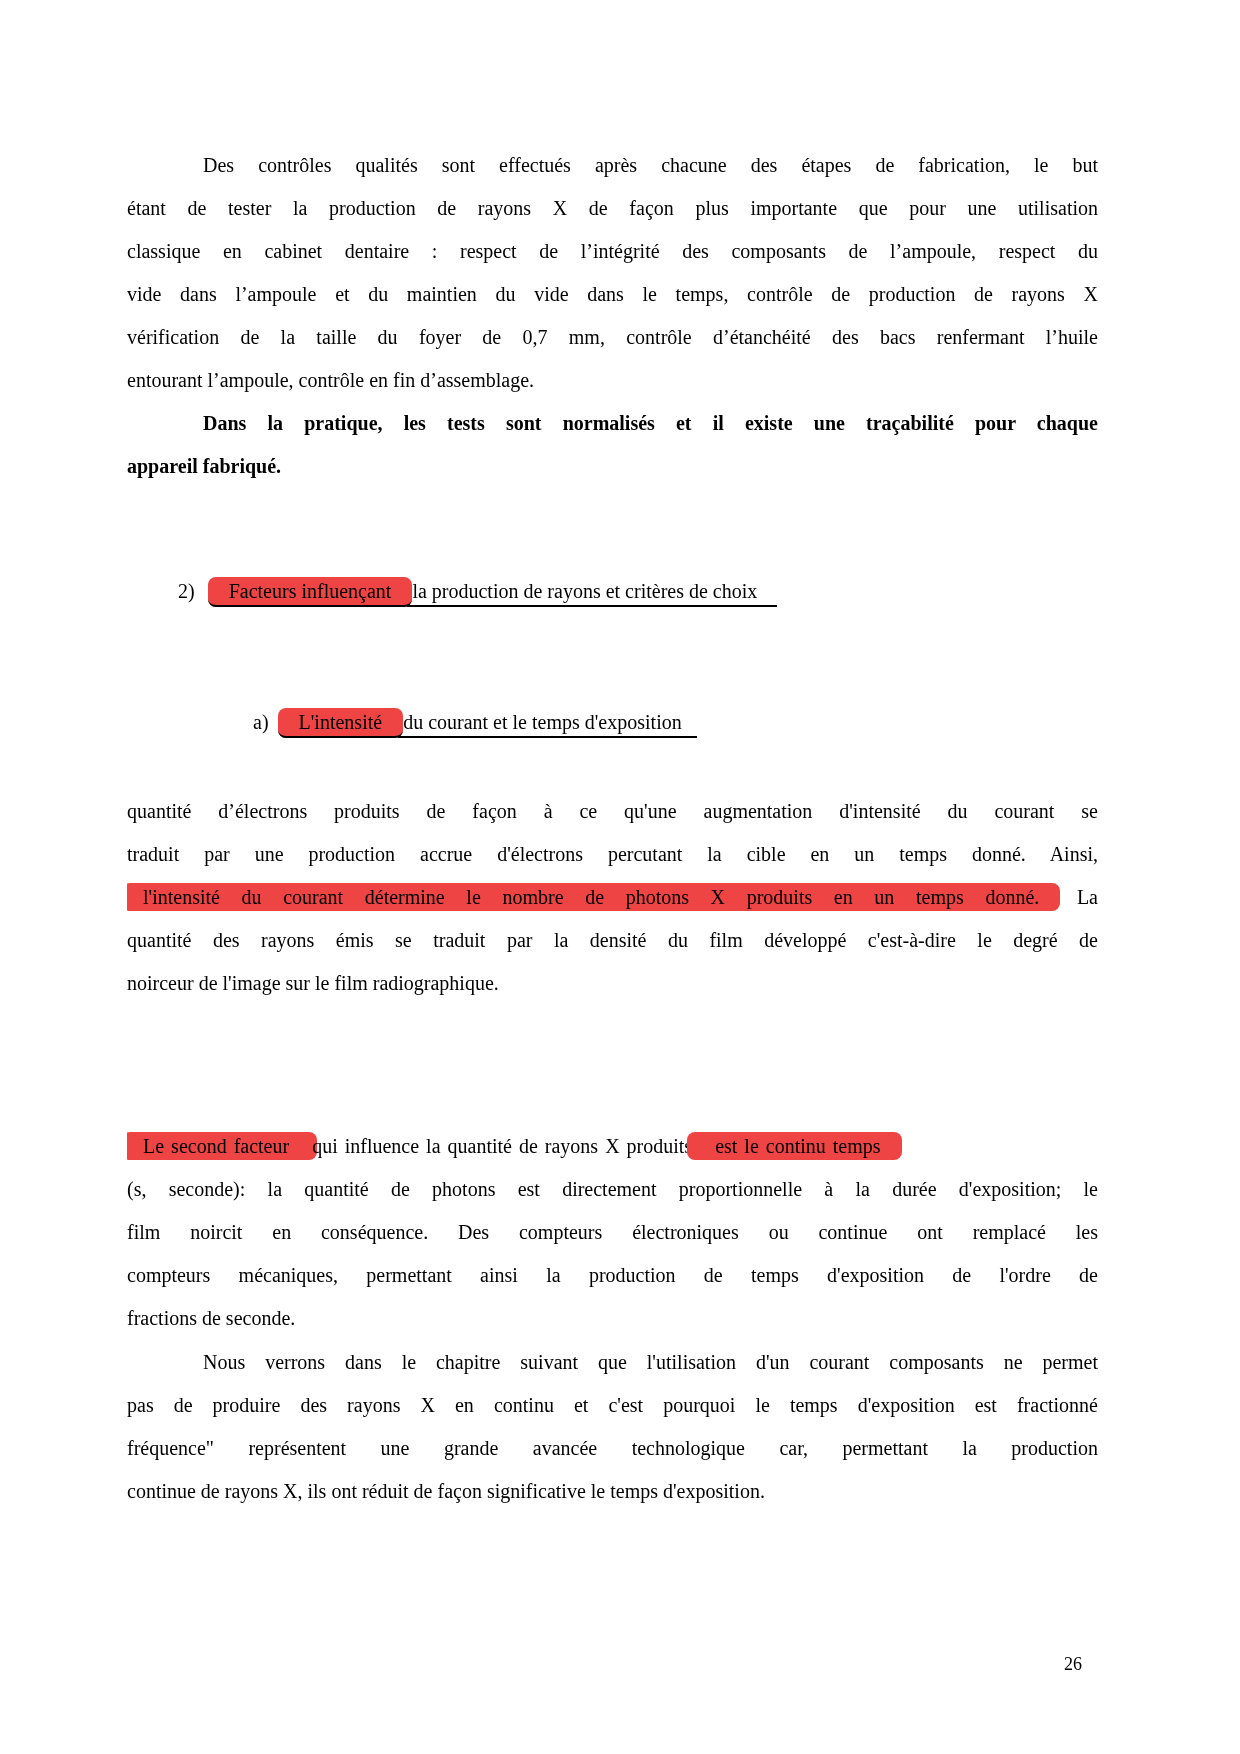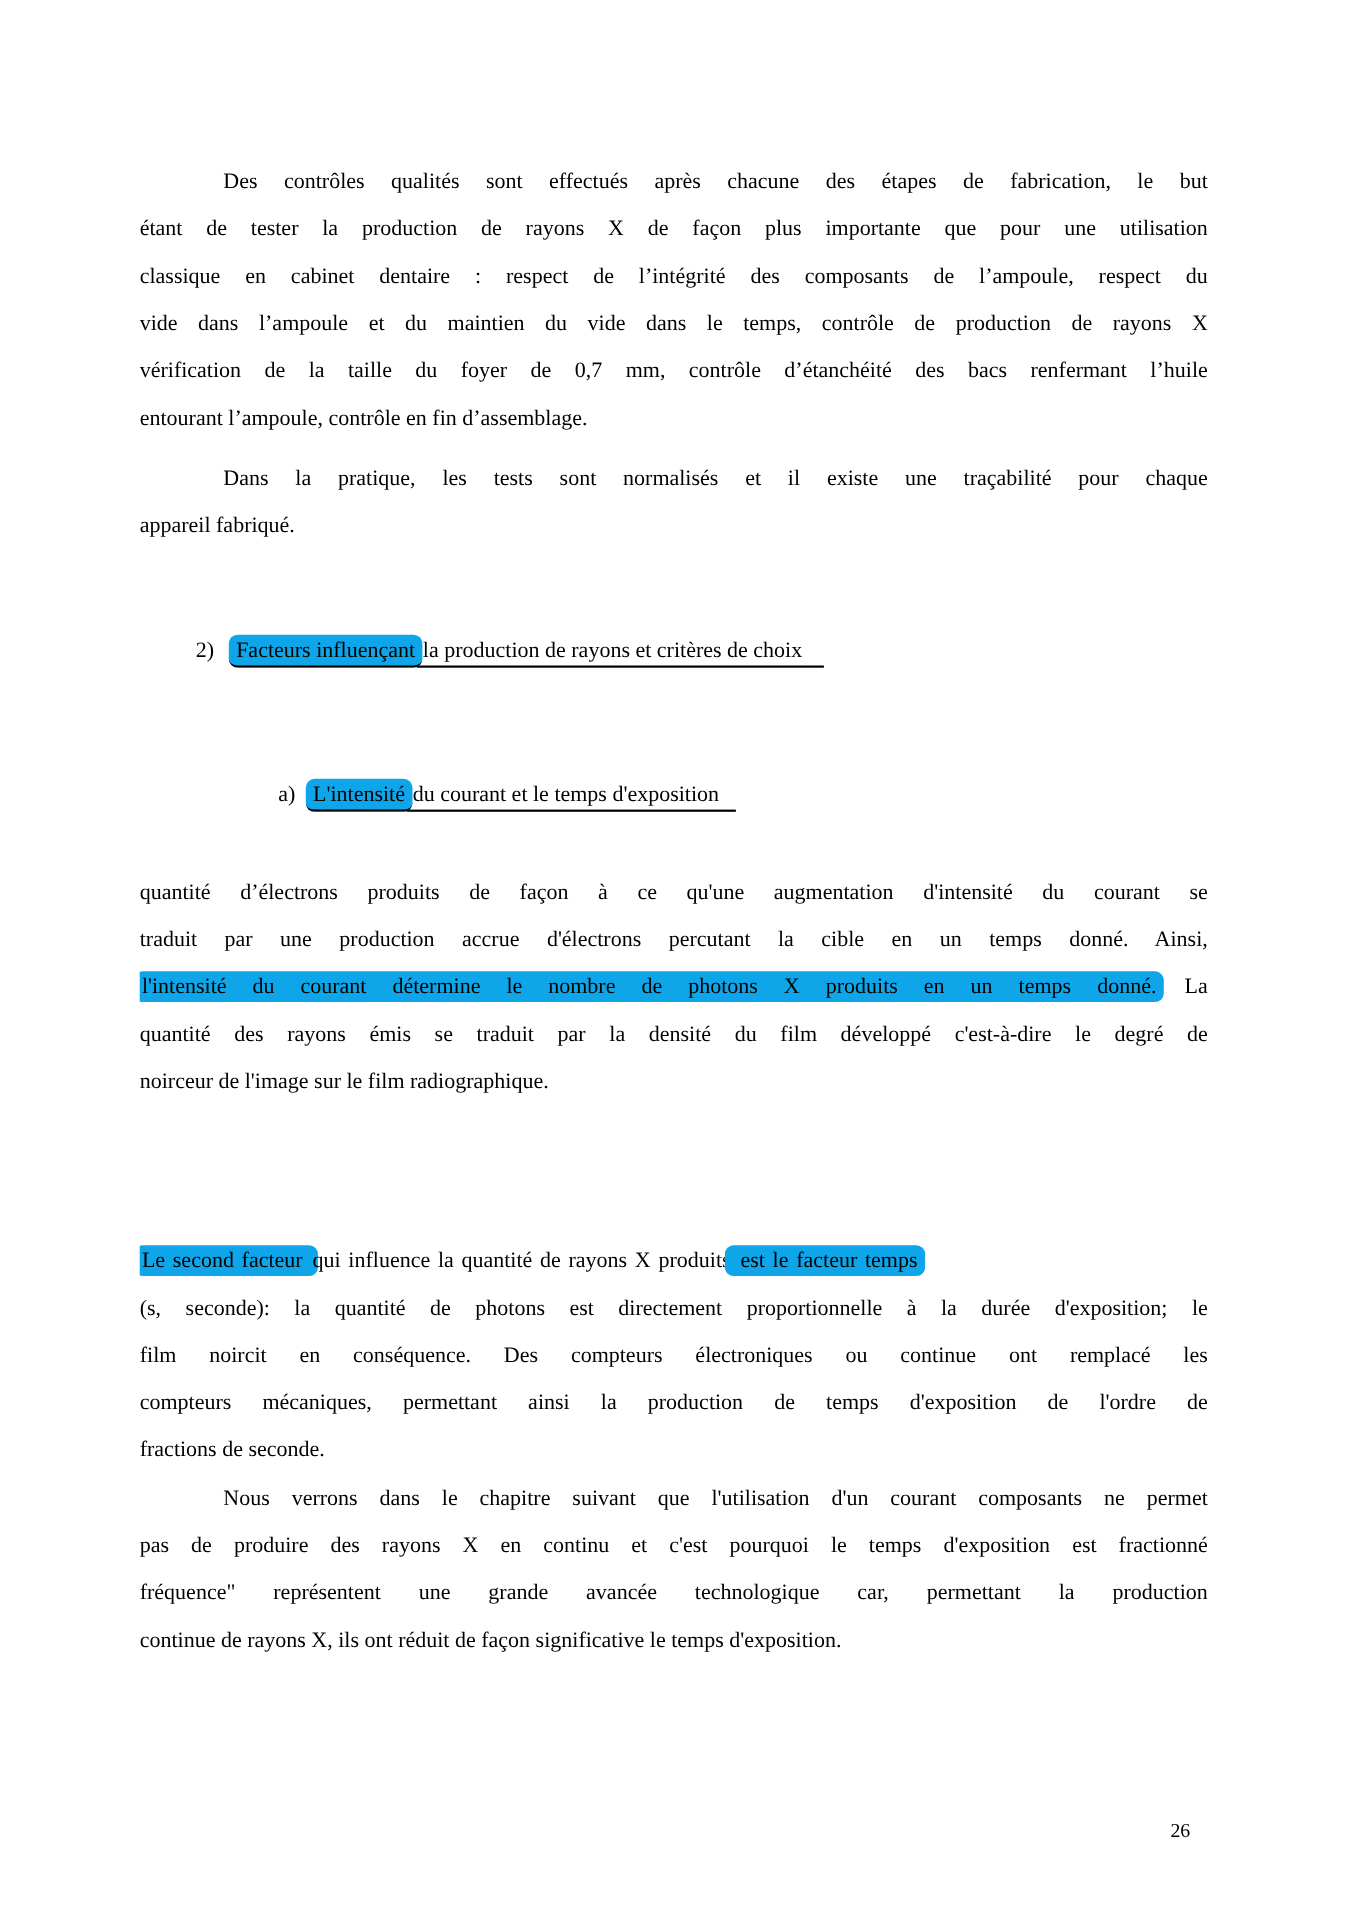--- a/index.html
+++ b/index.html
@@ -28,23 +28,23 @@
     text-align:left;
     text-align-last:left;
   }
   .line.spread{word-spacing:2px;}
   .line.indent{text-indent:76px;}
   .heading .line{text-align:left;text-align-last:left;}
   .heading .marker{display:inline-block;}
   .heading.h2 .marker{margin-left:51px;margin-right:18px;}
   .heading.h3 .marker{margin-left:126px;margin-right:14px;}
   .hl{
-    background:#0ea5e9;
+    background:#ef4444;
     border-radius:8px;
-    padding:3px 7px;
+    padding:3px 21px;
     margin:0 -5px;
   }
   .u{
     border-bottom:2px solid #000000;
     padding-bottom:3px;
   }
   .pageno{
     position:absolute;
     left:1064px;top:1643px;
     font-size:18px;line-height:43px;
@@ -56,39 +56,39 @@
 <div class="page">
   <div>
       <div class="block paragraph" style="top: 144px;">
         <div class="line indent"><span class="">Des  contrôles qualités sont effectués après chacune des étapes de fabrication, le but</span></div>
         <div class="line"><span class="">étant de tester la production de rayons X de façon plus importante que pour une utilisation</span></div>
         <div class="line"><span class="">classique en cabinet dentaire : respect de l’intégrité  des composants de  l’ampoule, respect du</span></div>
         <div class="line"><span class="">vide dans l’ampoule et du maintien du vide dans le temps, contrôle de production de rayons X</span></div>
         <div class="line"><span class="">vérification de la taille du foyer de 0,7 mm, contrôle d’étanchéité des bacs renfermant l’huile</span></div>
         <div class="line left"><span class="">entourant l’ampoule, contrôle en fin d’assemblage.</span></div>
       </div>
-      <div class="block paragraph" style="top: 414px;">
+      <div class="block paragraph" style="top: 402px; font-weight: bold;">
         <div class="line indent"><span class="">Dans la pratique, les tests sont normalisés et il existe une traçabilité pour chaque</span></div>
         <div class="line left"><span class="">appareil fabriqué.</span></div>
       </div>
       <div class="block heading h2" style="top: 570px;">
         <div class="line left"><span class="marker">2)</span><span class="hl u">Facteurs influençant</span><span class="u"> la production de rayons et critères de choix&nbsp;&nbsp;&nbsp;&nbsp;</span></div>
       </div>
       <div class="block heading h3" style="top: 701px;">
         <div class="line left"><span class="marker">a)</span><span class="hl u">L'intensité</span><span class="u"> du courant et le temps d'exposition&nbsp;&nbsp;&nbsp;</span></div>
       </div>
       <div class="block paragraph" style="top: 790px;">
         <div class="line"><span class="">quantité d’électrons produits de façon à ce qu'une augmentation d'intensité du courant se</span></div>
         <div class="line"><span class="">traduit par une production accrue d'électrons percutant la cible en un temps donné. Ainsi,</span></div>
         <div class="line"><span class="hl ">l'intensité du courant détermine le nombre de photons X produits en un temps donné.</span><span class=""> La</span></div>
         <div class="line"><span class="">quantité des rayons émis se traduit par la densité du film développé c'est-à-dire le degré de</span></div>
         <div class="line left"><span class="">noirceur de l'image sur le film radiographique.</span></div>
       </div>
       <div class="block paragraph" style="top: 1125px;">
-        <div class="line left spread"><span class="hl ">Le second facteur </span><span class="">qui influence la quantité de rayons X produits</span><span class="hl "> est le facteur temps</span></div>
+        <div class="line left spread"><span class="hl ">Le second facteur </span><span class="">qui influence la quantité de rayons X produits</span><span class="hl "> est le continu temps</span></div>
         <div class="line"><span class="">(s, seconde): la quantité de photons est directement proportionnelle à la durée d'exposition; le</span></div>
         <div class="line"><span class="">film noircit en conséquence. Des compteurs électroniques ou continue ont remplacé les</span></div>
         <div class="line"><span class="">compteurs mécaniques, permettant ainsi la production de temps d'exposition de l'ordre de</span></div>
         <div class="line left"><span class="">fractions de seconde.</span></div>
       </div>
       <div class="block paragraph" style="top: 1341px;">
         <div class="line indent"><span class="">Nous verrons dans le chapitre suivant que l'utilisation d'un courant composants ne permet</span></div>
         <div class="line"><span class="">pas de produire des rayons X en continu et c'est pourquoi le temps d'exposition est fractionné</span></div>
         <div class="line"><span class="">fréquence" représentent une grande avancée technologique car, permettant la production</span></div>
         <div class="line left"><span class="">continue de rayons X, ils ont réduit de façon significative le temps d'exposition.</span></div>

